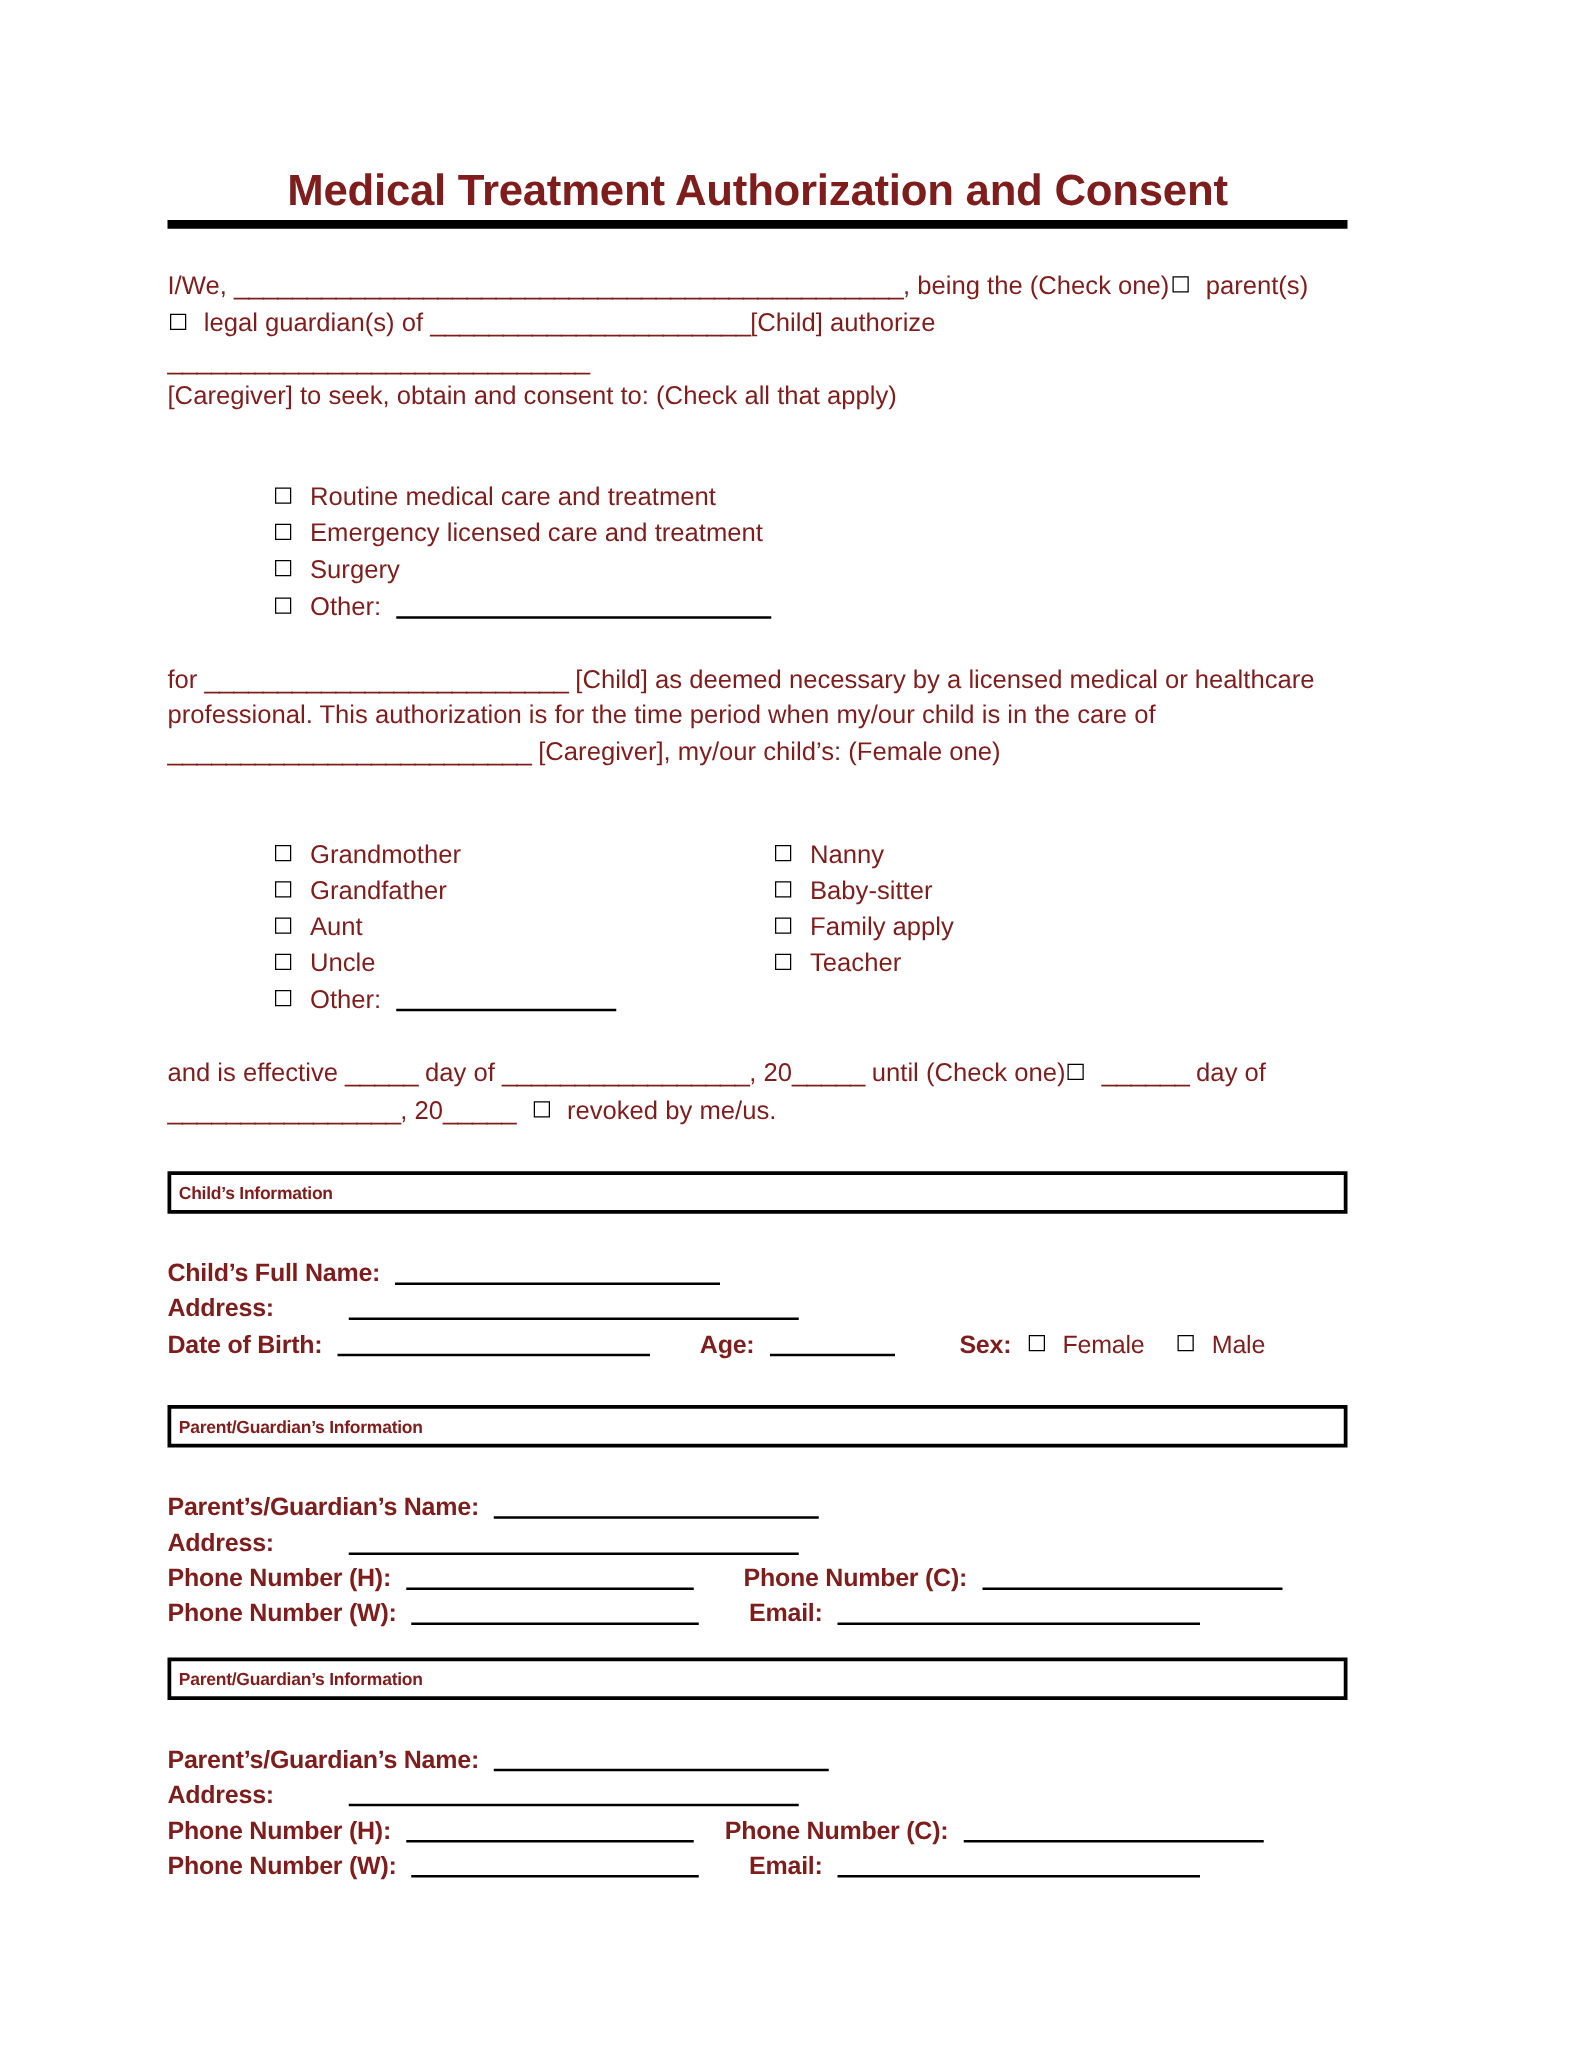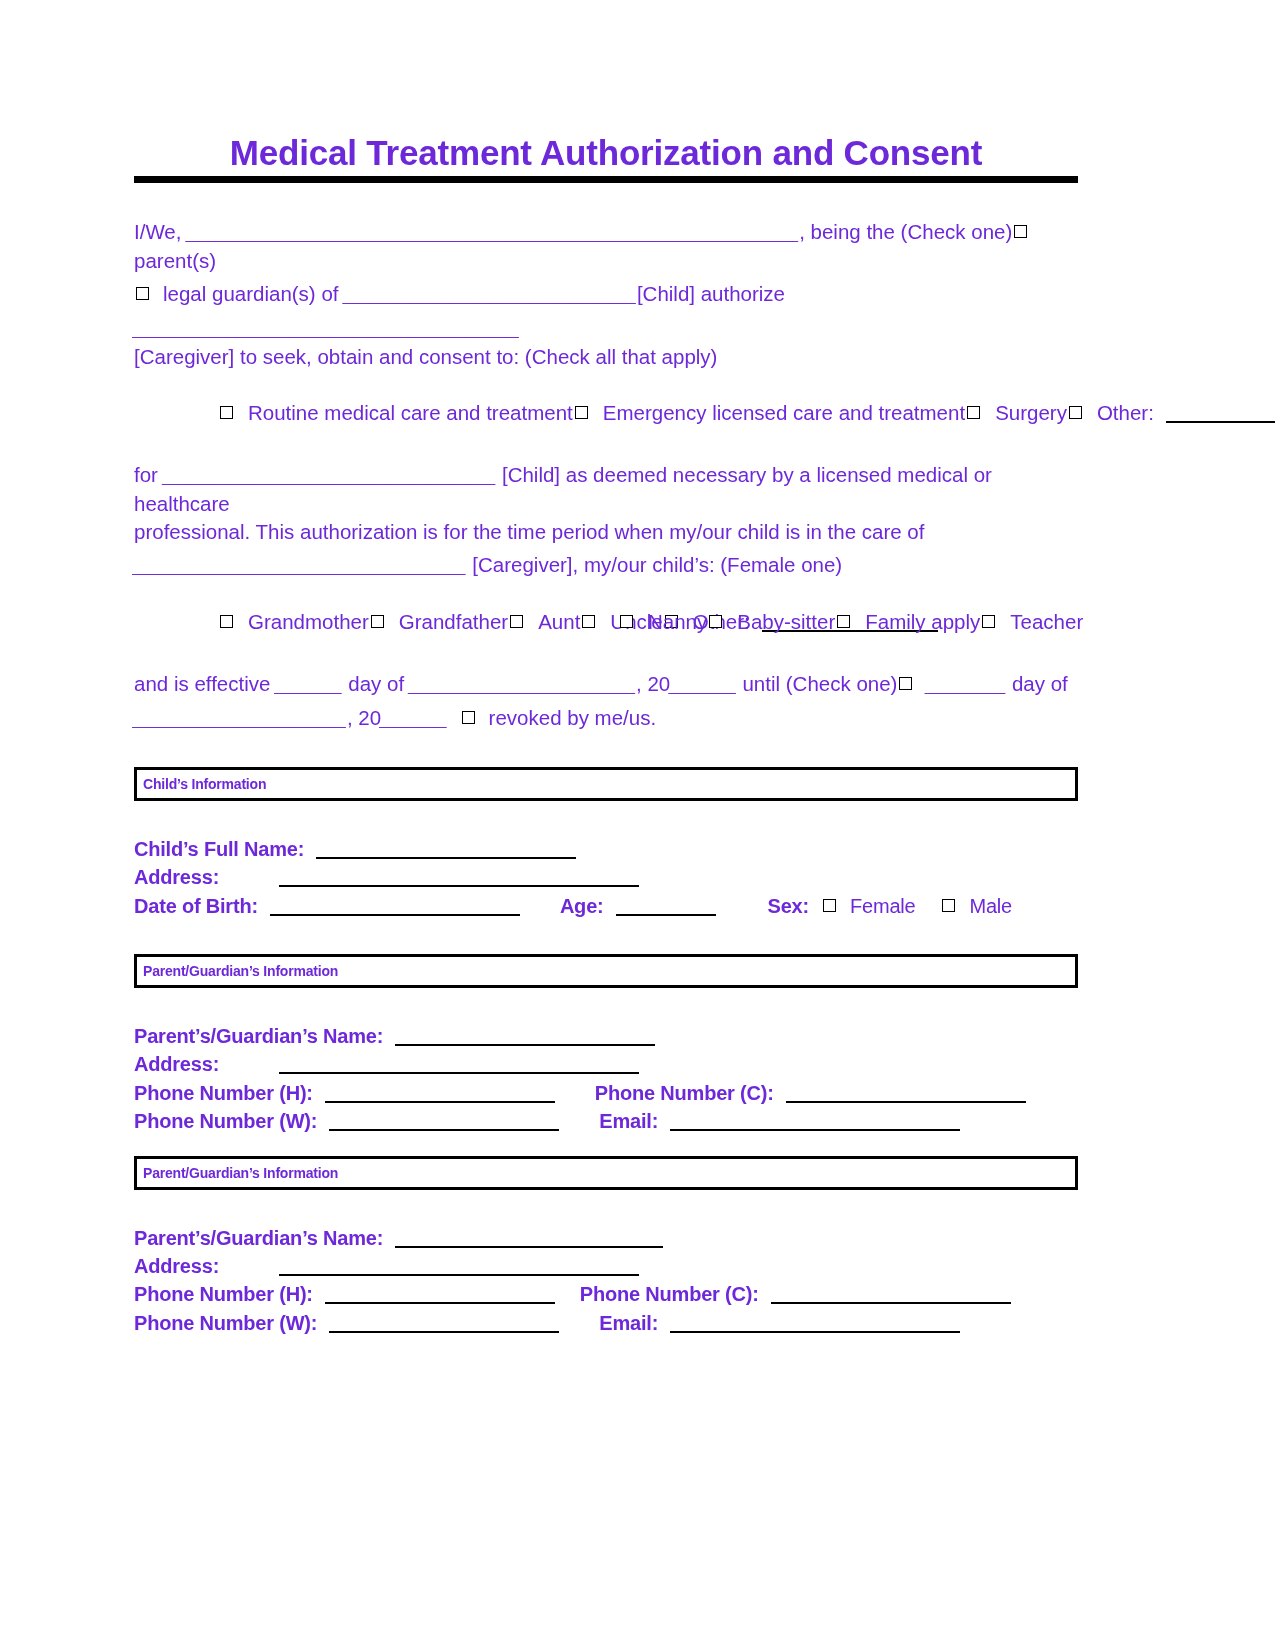--- a/index.html
+++ b/index.html
@@ -6,21 +6,21 @@
     margin: 0;
     padding: 0;
     background: #ffffff;
   }
   .page {
     position: relative;
     width: 1275px;
     height: 1650px;
     background: #ffffff;
     font-family: "Liberation Sans", sans-serif;
-    color: #6d28d9;
+    color: #7f1d1d;
     box-sizing: border-box;
     overflow: hidden;
   }
   .content {
     position: absolute;
     left: 134px;
     top: 134px;
     width: 944px;
   }
 
@@ -50,22 +50,21 @@
   }
   .para-block { margin-bottom: 0; }
 
   .gap-sm { height: 20px; }
   .gap-md { height: 28px; }
   .gap-lg { height: 34px; }
 
   
   .fill {
     letter-spacing: -0.6px;
-    font-size: 25px;
-    font-style: italic;
+    font-size: 22px;
   }
 
   
   .cb {
     display: inline-block;
     width: 13px;
     height: 13px;
     border: 1.4px solid #000;
     background: #fff;
     vertical-align: 1px;
@@ -74,21 +73,22 @@
   }
 
   
   .cb-list {
     display: flex;
     margin: 0;
     padding: 0;
   }
   .cb-col {
     display: flex;
-    flex-direction: row;
+    flex-direction: column;
+    margin-top: 25px;
   }
   .cb-col-left  { width: 400px; margin-left: 84px; }
   .cb-col-right { width: 420px; }
   .cb-row {
     font-size: 20.5px;
     line-height: 1.28;
     padding: 1.5px 0;
     white-space: nowrap;
   }
   .cb-row .cb { margin-right: 15px; }

